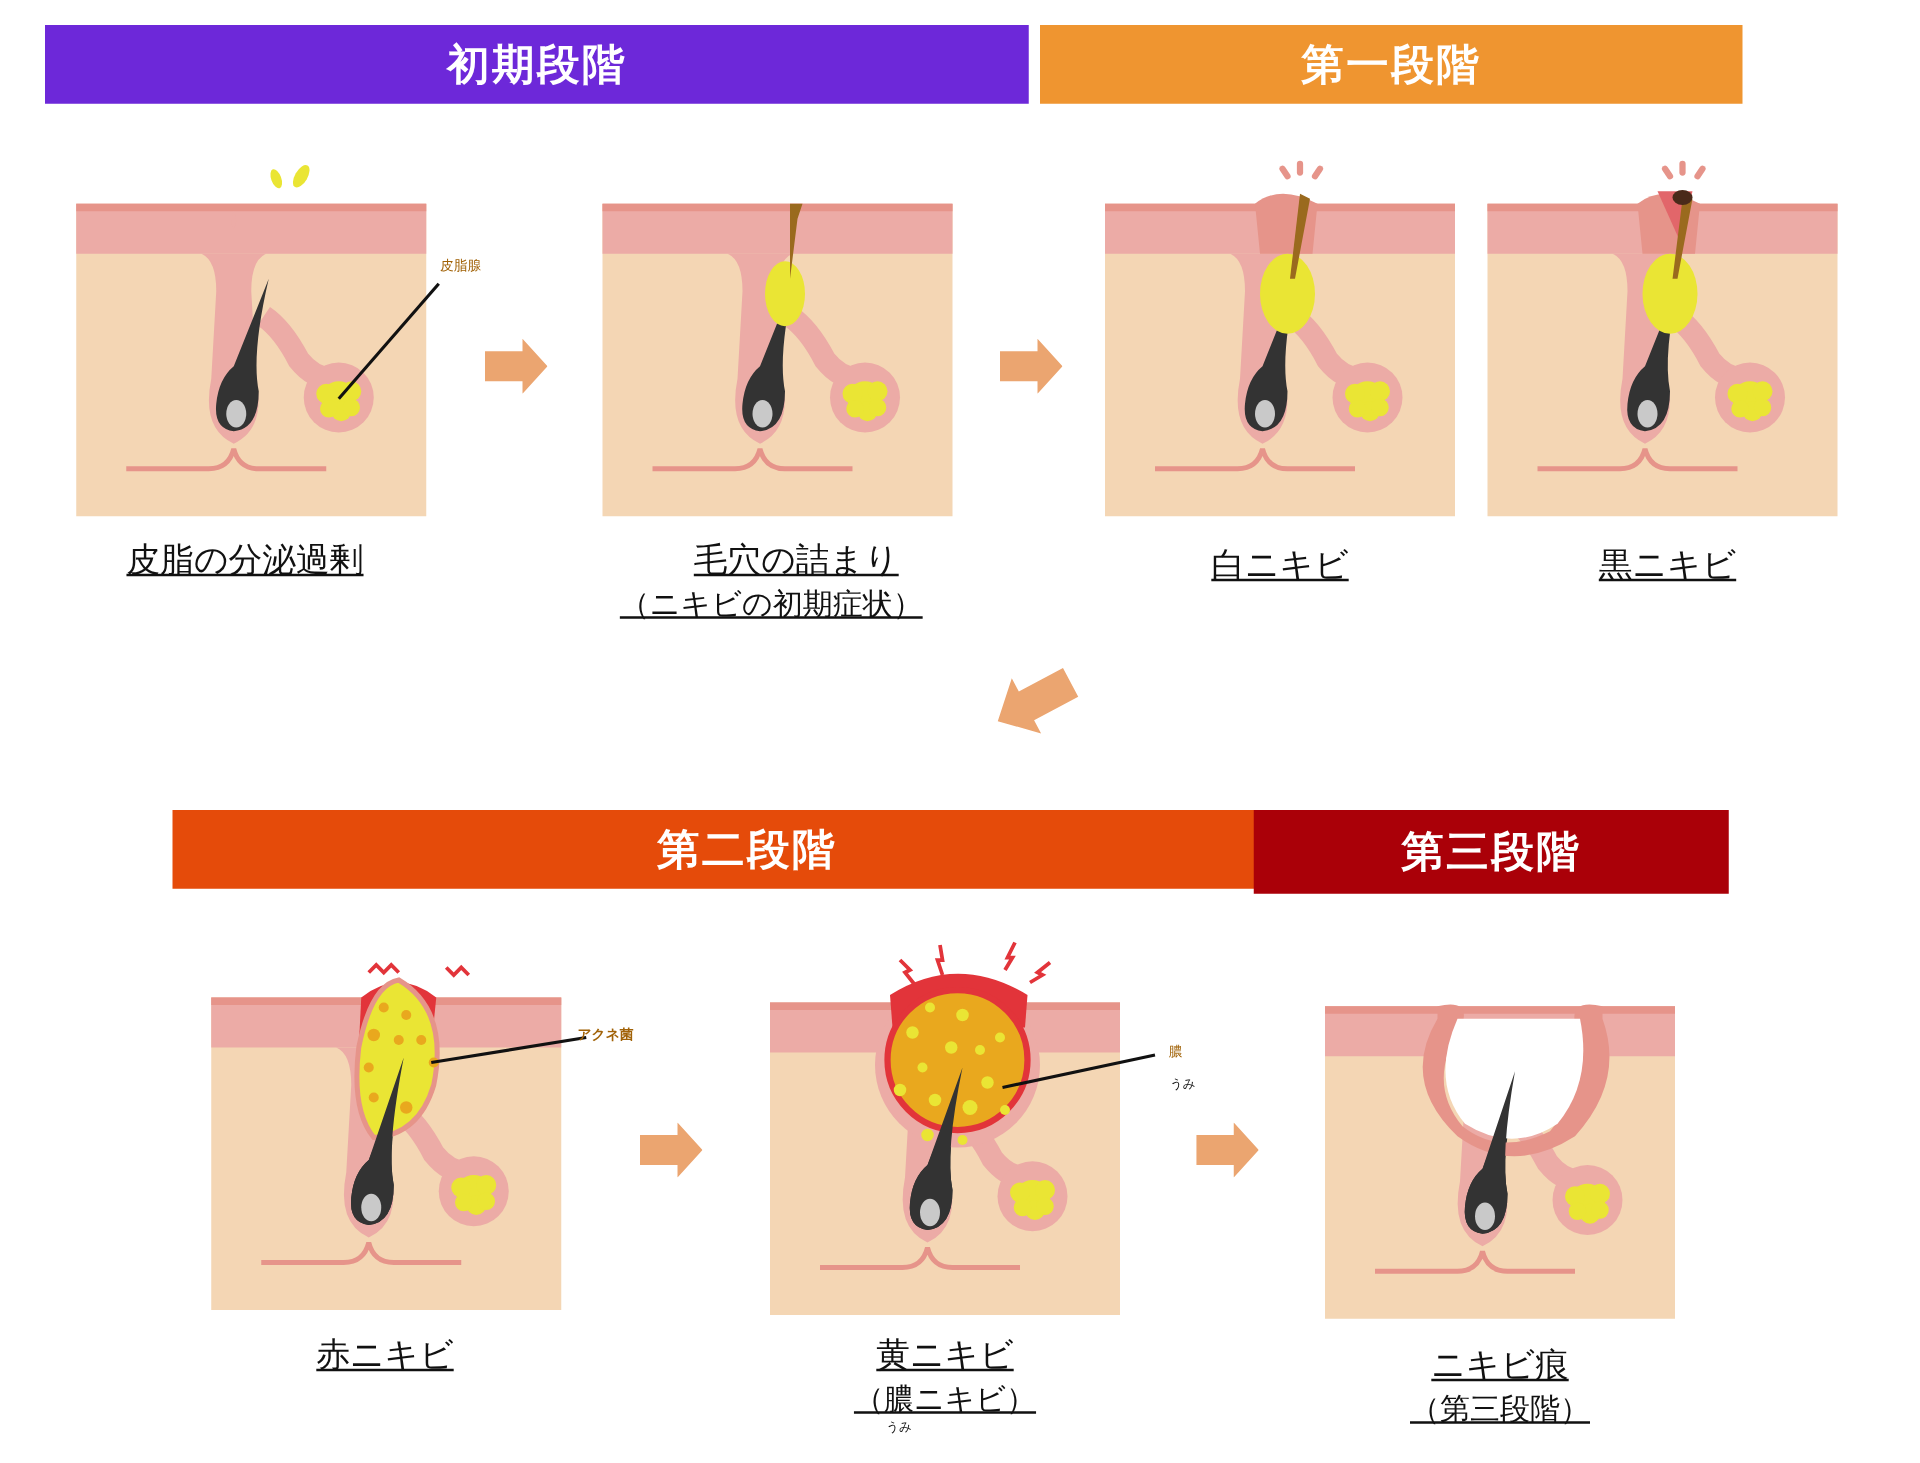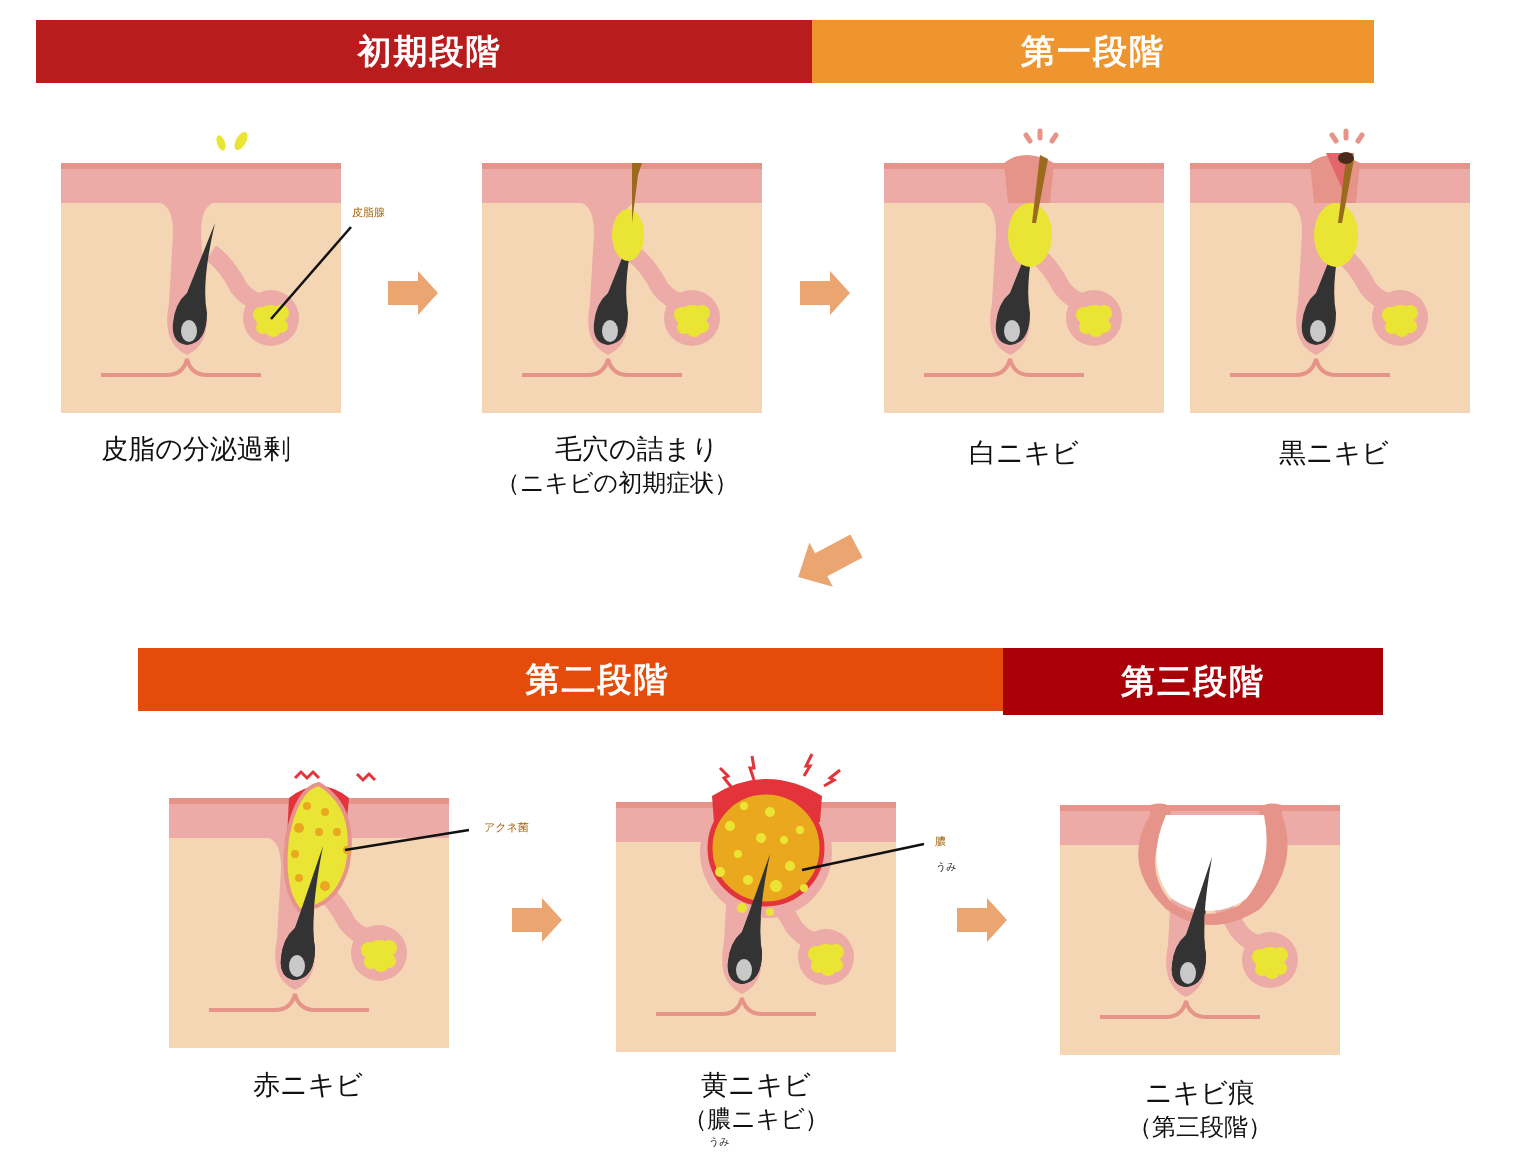--- a/index.html
+++ b/index.html
@@ -2,21 +2,21 @@
 <html><head>
 <meta charset="utf-8">
 <style>
   html, body { margin:0; padding:0; background:#ffffff; }
   body { width:1536px; height:1170px; position:relative; overflow:hidden;
          font-family:"DejaVu Sans", "Liberation Sans", sans-serif; }
   .banner { position:absolute; display:flex; align-items:center; justify-content:center;
             color:#ffffff; font-weight:bold; font-size:34px; letter-spacing:2px; }
   .panel { position:absolute; }
   .panel svg { display:block; overflow:visible; }
-  .label { position:absolute; text-align:center; color:#111; font-size:27px; line-height:34px; white-space:nowrap; transform:translateX(-50%); }
+  .label { position:absolute; text-align:center; color:#111; font-size:27px; line-height:34px; white-space:nowrap; transform:translateX(-50%);text-decoration:underline; }
   .sub { font-size:24px; }
   .ruby { position:absolute; font-size:10px; color:#111; }
   .callout { position:absolute; font-size:11px; color:#a16207; white-space:nowrap; }
   .arrow { position:absolute; }
 </style>
 </head>
 <body>
 
 <svg width="0" height="0" style="position:absolute">
   <defs>
@@ -40,24 +40,24 @@
     </g>
 
     <g id="follicle">
       <path d="M100 40 Q112 45 112 70 L108 140 Q100 180 126 192 Q152 180 144 140 L140 70 Q140 45 152 40 Z" fill="#ECABA6"></path>
       <path d="M154 60 Q140 120 146 150 Q146 180 126 182 Q110 180 112 160 Q114 140 126 130 Z" fill="#333333"></path>
       <ellipse cx="128" cy="168" rx="8" ry="11" fill="#C9C9C9"></ellipse>
     </g>
   </defs>
 </svg>
 
-<div class="banner" style="left:36px;top:20px;width:787px;height:63px;background:#b91c1c;">
+<div class="banner" style="left:36px;top:20px;width:787px;height:63px;background:#6d28d9;">
   <span>初期段階</span>
 </div>
-<div class="banner" style="left:812px;top:20px;width:562px;height:63px;background:#EF9530;">
+<div class="banner" style="left:832px;top:20px;width:562px;height:63px;background:#EF9530;">
   <span>第一段階</span>
 </div>
 
 <div class="panel" style="left:61px;top:163px;">
   <svg width="280" height="250">
     <use href="#skinBase"></use>
     <use href="#gland"></use>
     <use href="#follicle"></use>
     <path d="M126 6 Q122 14 126 20 Q130 14 126 6Z" fill="#ECABA6"></path>
     <ellipse cx="160" cy="-20" rx="4" ry="8" fill="#EAE534" transform="rotate(-20 160 -20)"></ellipse>
@@ -157,21 +157,21 @@
     </g>
     <path d="M154 48 Q140 120 146 150 Q146 180 126 182 Q110 180 112 160 Q114 140 126 130 Z" fill="#333333"></path>
     <ellipse cx="128" cy="168" rx="8" ry="11" fill="#C9C9C9"></ellipse>
     <line x1="176" y1="52" x2="300" y2="32" stroke="#111" stroke-width="2.5"></line>
     <g stroke="#E2343A" stroke-width="3" fill="none">
       <path d="M126 -20 l6 -6 l6 6 l6 -6 l6 6"></path>
       <path d="M188 -24 l6 6 l6 -6 l6 6"></path>
     </g>
   </svg>
 </div>
-<div class="callout" style="left:484px;top:820px;">アクネ菌</div>
+<div class="callout" style="left:462px;top:820px;font-weight:bold;">アクネ菌</div>
 <div class="label" style="left:308px;top:1068px;">赤ニキビ</div>
 
 <svg class="arrow" width="50" height="44" style="left:512px;top:898px;">
   <polygon points="0,10 30,10 30,0 50,22 30,44 30,34 0,34" fill="#EBA570"></polygon>
 </svg>
 
 <div class="panel" style="left:616px;top:802px;">
   <svg width="280" height="250">
     <use href="#skinBase"></use>
     <use href="#gland"></use>

